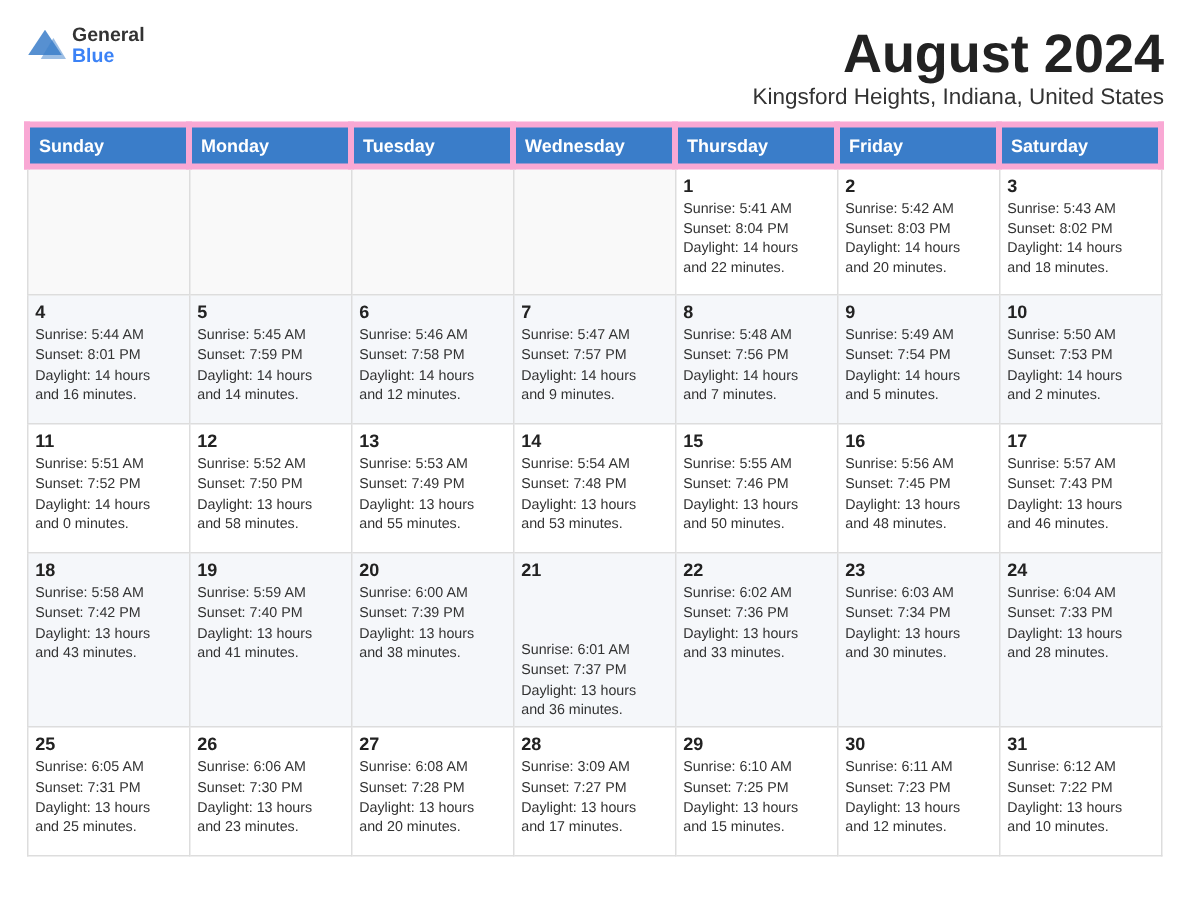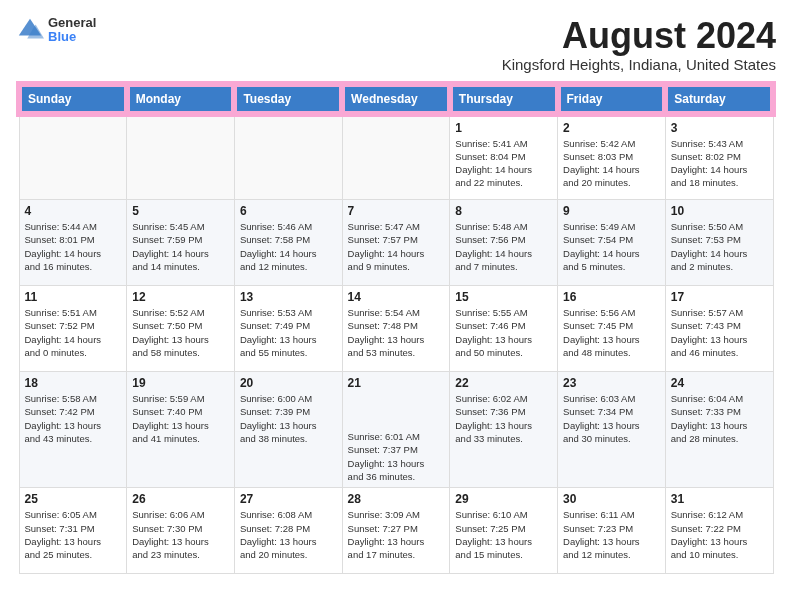--- a/index.html
+++ b/index.html
@@ -11,21 +11,21 @@
       padding: 16px;
     }
     .header {
       display: flex;
       justify-content: space-between;
       align-items: flex-start;
       margin-bottom: 8px;
     }
     .logo {
       display: flex;
-      align-items: flex-start;
+      align-items: flex-end;
       gap: 4px;
     }
     .logo-text {
       display: flex;
       flex-direction: column;
       line-height: 1.1;
     }
     .logo-general {
       font-size: 13px;
       font-weight: bold;
@@ -59,21 +59,21 @@
       border-collapse: collapse;
       table-layout: fixed;
     }
     th {
       background: #3a7dc9;
       color: #fff;
       text-align: left;
       padding: 5px 6px;
       font-size: 12px;
       font-weight: bold;
-      border: 6px solid #f9a8d4;
+      border: 4px solid #f9a8d4;
     }
     td {
       border: 1px solid #ddd;
       vertical-align: top;
       padding: 4px 5px;
       min-height: 80px;
       height: 86px;
       background: #fff;
     }
     tr:nth-child(even) td {

